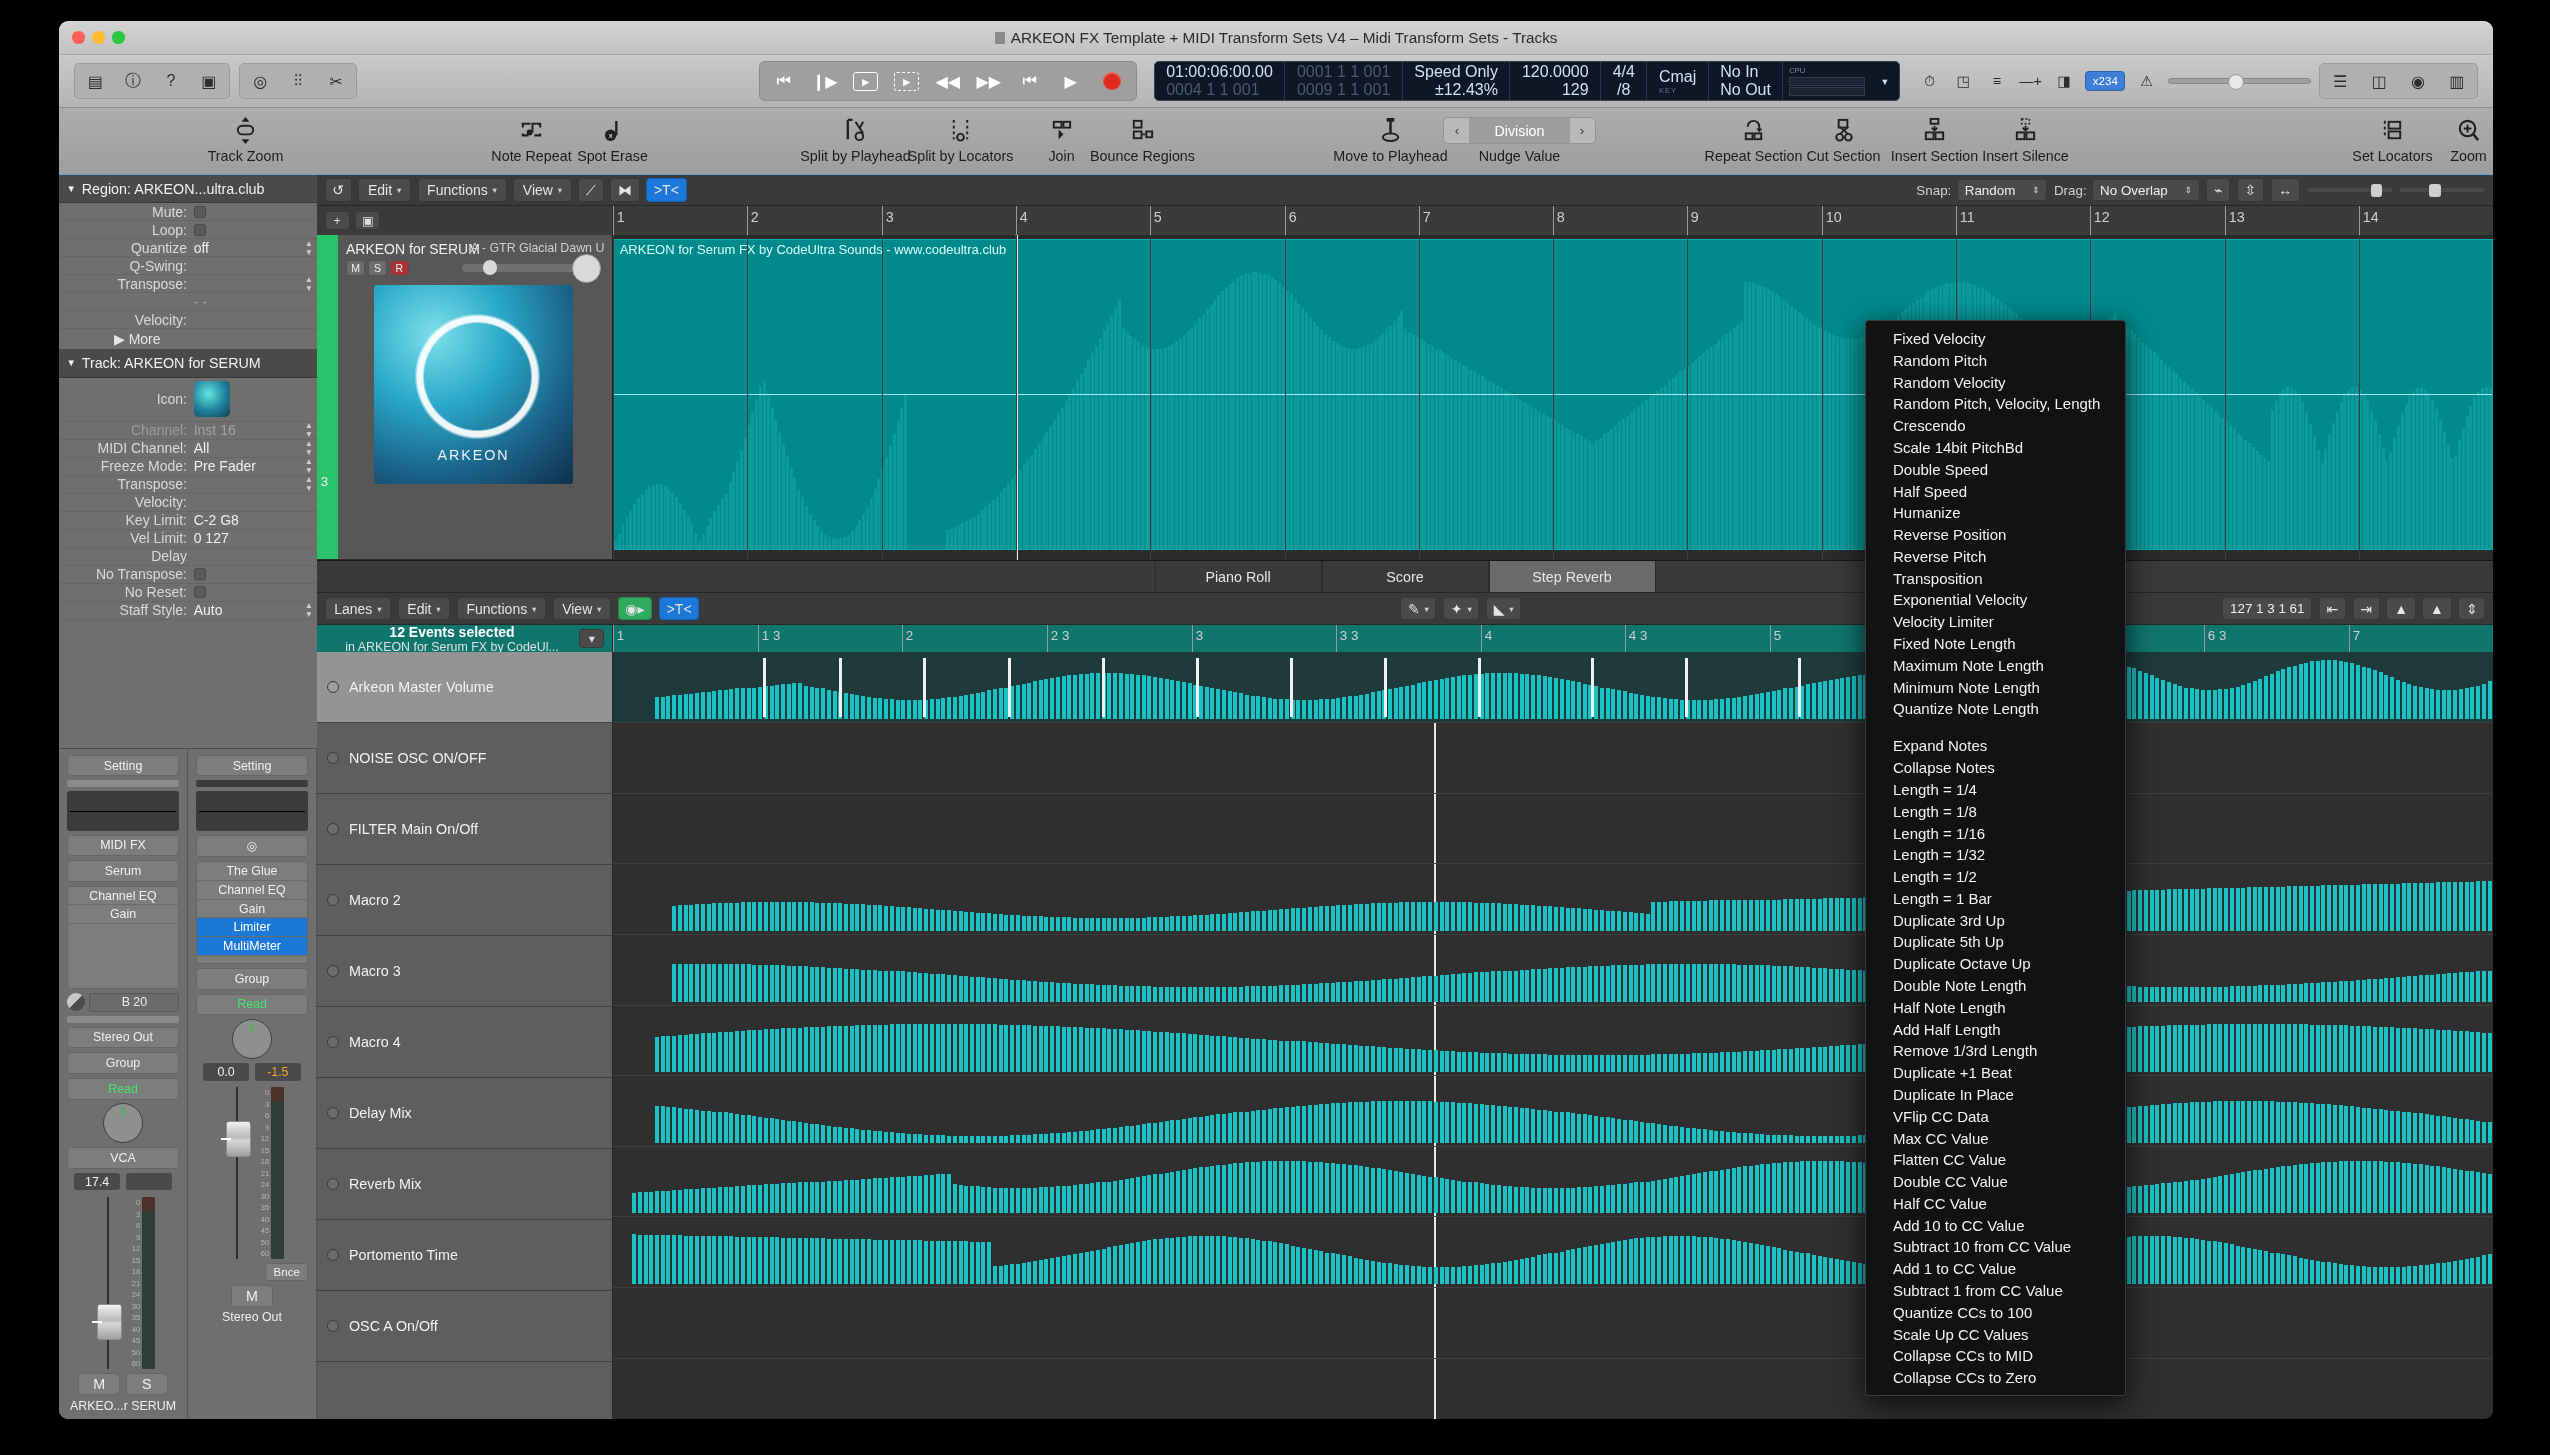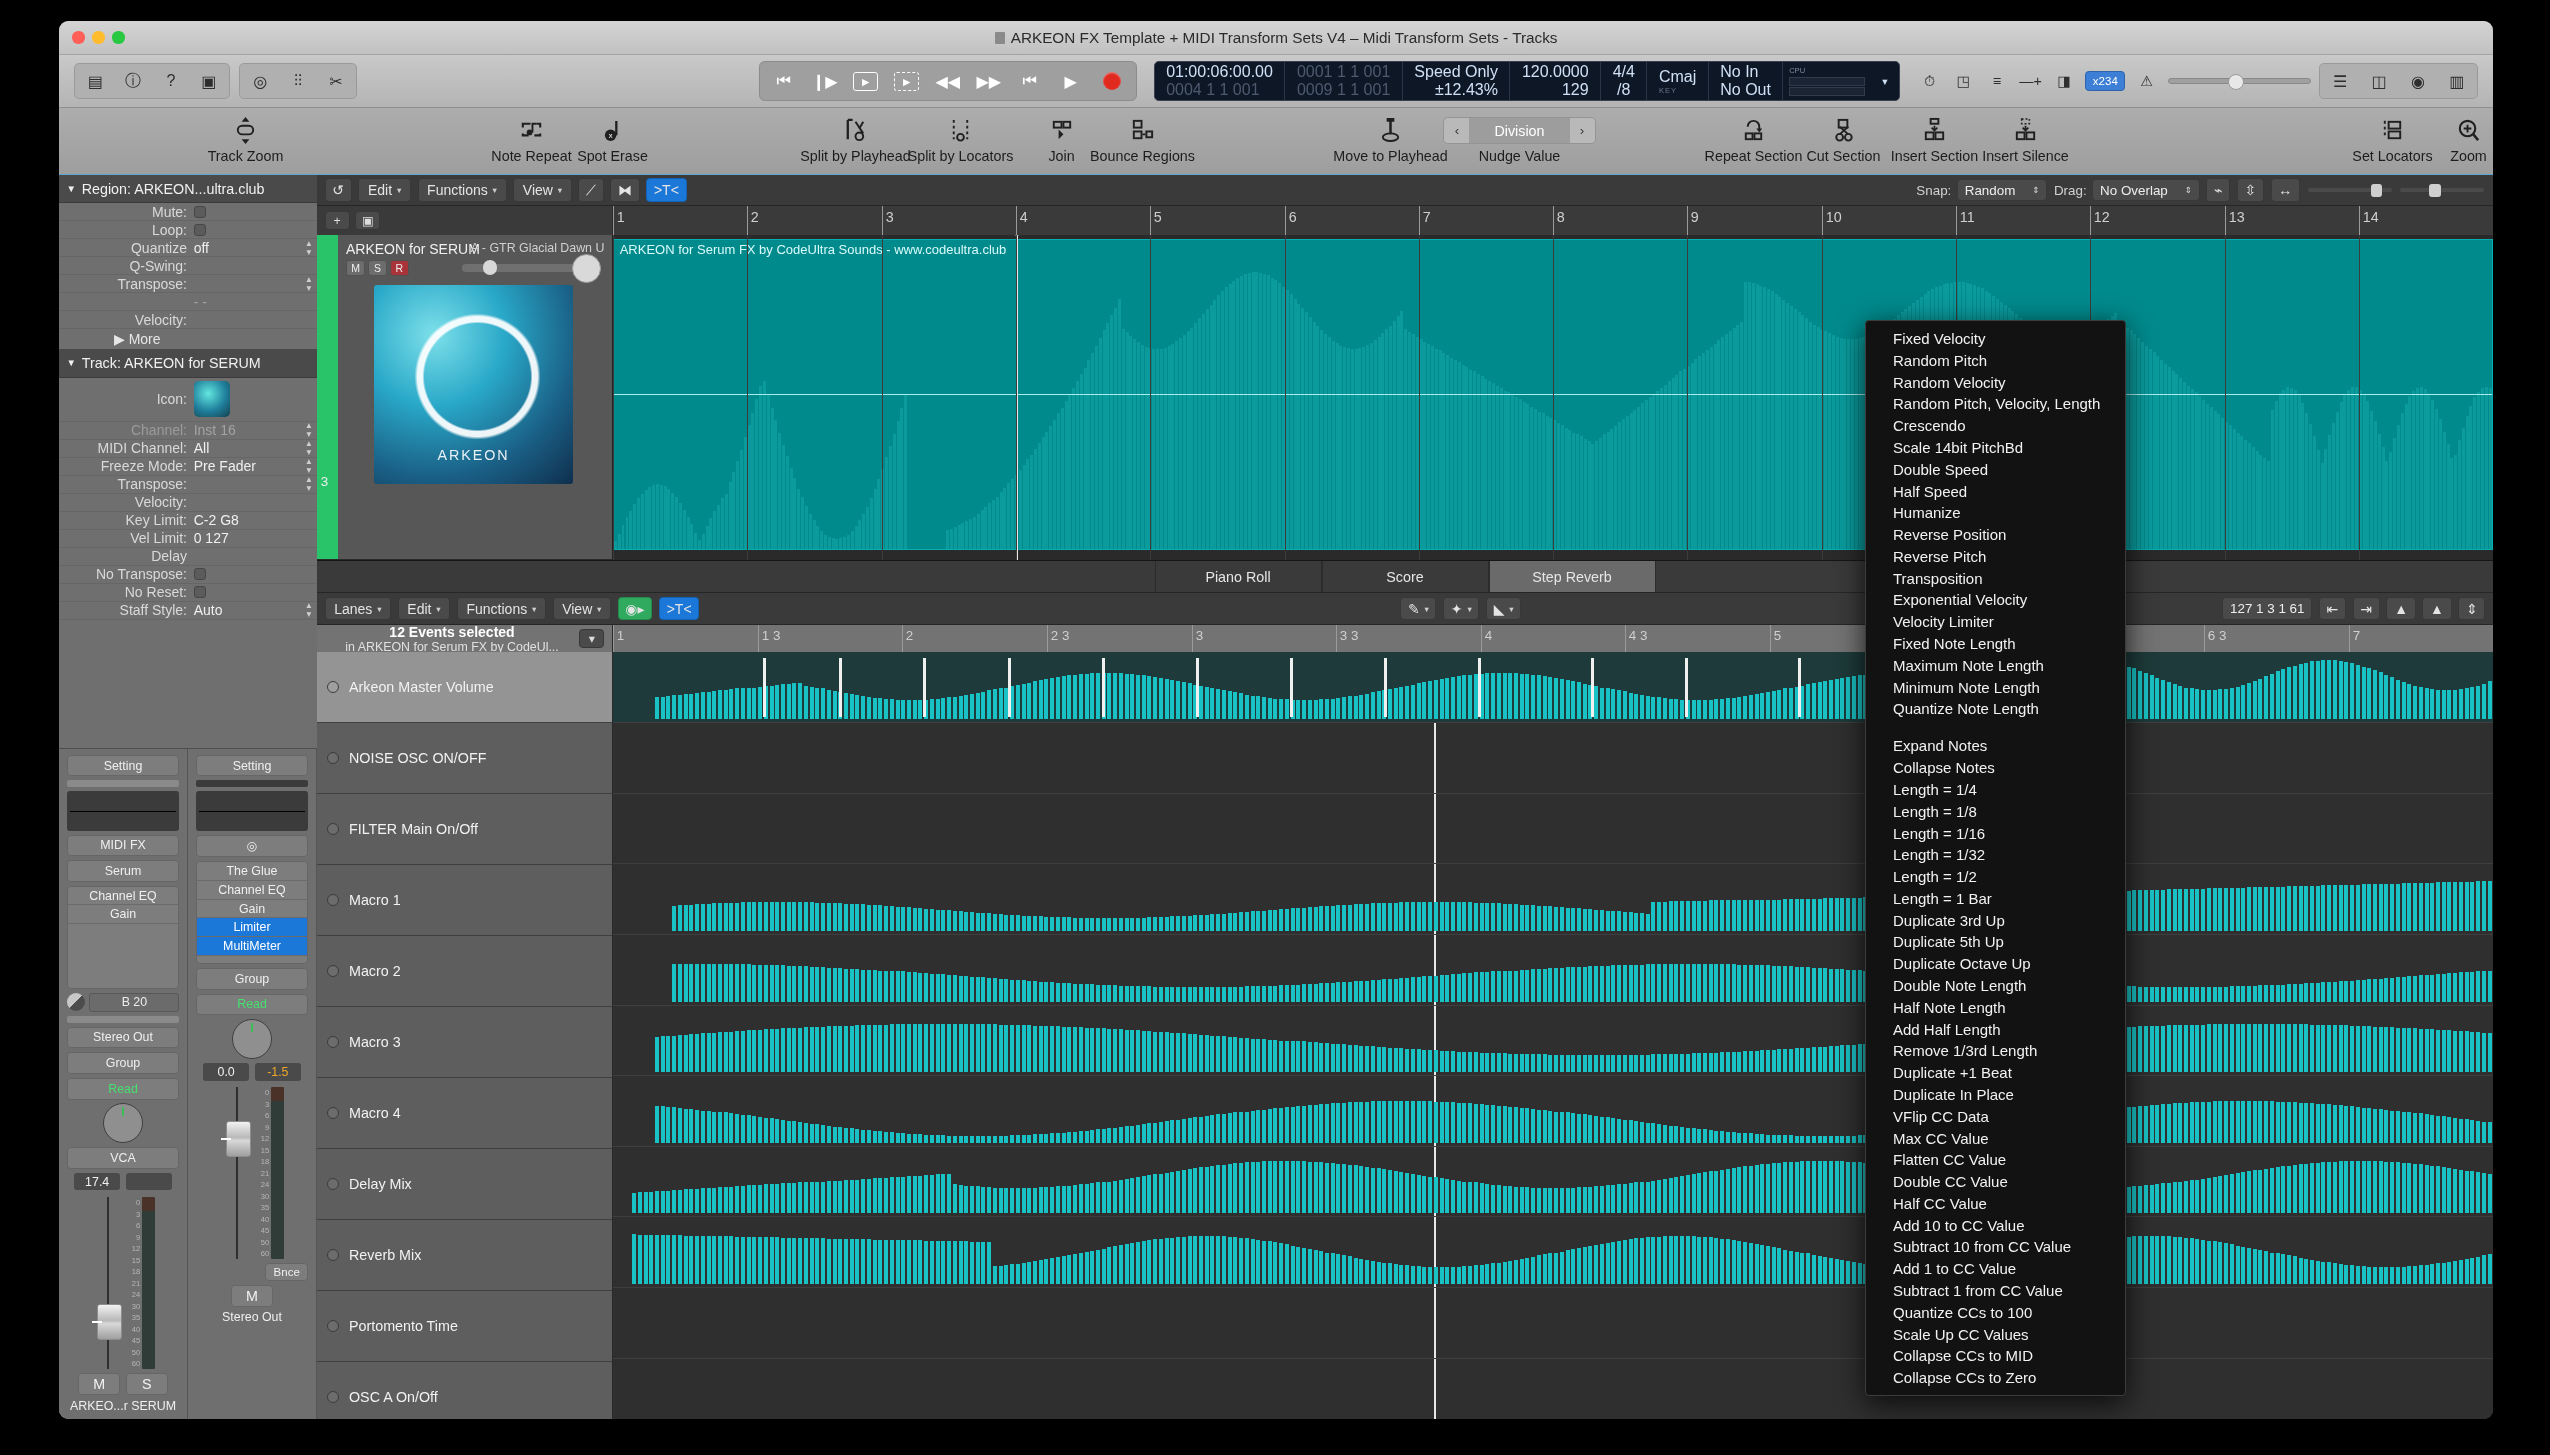--- a/index.html
+++ b/index.html
@@ -230,21 +230,21 @@
   
   .editor{height:859px;flex:none;background:#2c2c2c;display:flex;flex-direction:column;
      border-top:1.9px solid #161616;}
   .tabsrow{height:32px;background:#3a3a3a;display:flex;align-items:stretch;
      justify-content:center;border-bottom:1px solid #262626;}
   .tab{width:167px;display:flex;align-items:center;justify-content:center;font-size:14.3px;
      color:#e6e6e6;border-left:1px solid #2c2c2c;border-right:1px solid #2c2c2c;}
   .tab.active{background:#6a6a6a;}
   .edmenu{height:32px;background:#3a3a3a;display:flex;align-items:center;padding:0 7.6px;gap:6.7px;
      border-bottom:1px solid #262626;}
-  .edruler{height:27px;display:flex;background:#737373;}
+  .edruler{height:27px;display:flex;background:#0f766e;}
   .edr-left{width:296px;border-right:1px solid #2a2a2a;display:flex;align-items:center;
      padding:0 7.6px;color:#ddd;font-size:12.4px;}
   .edr-right{flex:1;position:relative;}
   .lanes{flex:1;display:flex;min-height:0;}
   .lanenames{width:296px;background:#5e5e5e;border-right:1px solid #2a2a2a;}
   .lanerow{height:71px;border-bottom:1px solid #3f3f3f;display:flex;align-items:center;
      color:#f2f2f2;font-size:14.3px;}
   .lanerow.sel{background:#949494;}
   .lanebullet{width:32px;display:flex;align-items:center;justify-content:center;}
   .lanebullet .dot{width:12.4px;height:12.4px;border-radius:50%;border:1px solid #3c3c3c;background:#6c6c6c;}
@@ -1458,26 +1458,20 @@
                 <span class="lanebullet">
                   <span class="dot"></span>
                 </span>
                 <span>NOISE OSC ON/OFF</span>
               </div>
               <div class="lanerow">
                 <span class="lanebullet">
                   <span class="dot"></span>
                 </span>
                 <span>FILTER Main  On/Off</span>
-              </div>
-              <div class="lanerow">
-                <span class="lanebullet">
-                  <span class="dot"></span>
-                </span>
-                <span>Macro 1</span>
               </div>
               <div class="lanerow">
                 <span class="lanebullet">
                   <span class="dot"></span>
                 </span>
                 <span>Macro 2</span>
               </div>
               <div class="lanerow">
                 <span class="lanebullet">
                   <span class="dot"></span>

